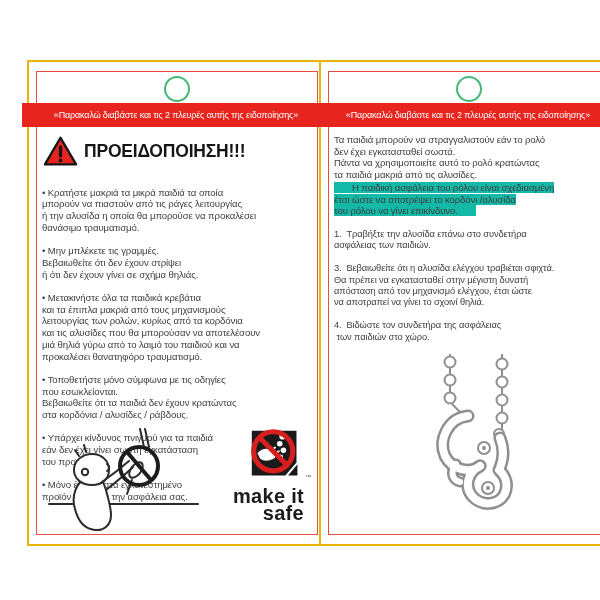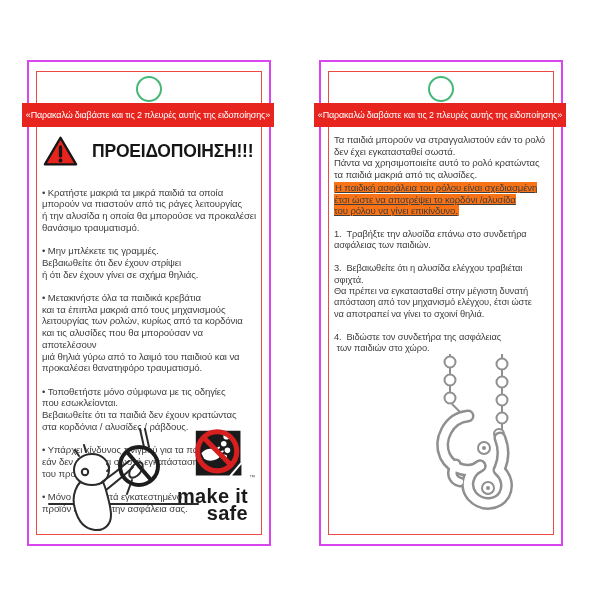--- a/index.html
+++ b/index.html
@@ -1,46 +1,46 @@
 <!DOCTYPE html>
 <html><head>
 <meta charset="utf-8">
 <style>
   html,body{margin:0;padding:0;background:#ffffff;}
   .canvas{position:relative;width:600px;height:600px;background:#fff;overflow:hidden;
           font-family:"Liberation Sans",sans-serif;}
-  .tag{position:absolute;top:60px;width:244px;height:486px;background:#fff;
-       border:2px solid #d946ef;box-sizing:border-box;}
+  .tag{position:absolute;top:60px;width:300px;height:486px;background:#fff;
+       border:2px solid #eab308;box-sizing:border-box;}
   .tag-left{left:27px;}
   .tag-right{left:319px;}
   .red-inner{position:absolute;top:9px;bottom:9px;left:7px;right:7px;
              border:1px solid #ec4a45;pointer-events:none;}
   .hole{position:absolute;top:14px;left:50%;transform:translateX(-50%);
         width:22px;height:22px;border:2px solid #45b877;border-radius:50%;background:#fff;}
   .banner{position:absolute;top:41px;left:-7px;right:-5px;height:24px;background:#e8241f;
           display:flex;align-items:center;justify-content:center;z-index:3;}
   .banner span{color:#fff;font-size:9px;letter-spacing:-0.15px;white-space:nowrap;}
   .content{position:absolute;left:13px;right:9px;top:70px;bottom:10px;}
 
   
-  .warn-header{display:flex;align-items:center;gap:13px;margin:3px 0 7px 0;}
+  .warn-header{display:flex;align-items:center;gap:5px;margin:3px 0 7px 0;}
   .warn-title{font-size:17.5px;font-weight:bold;color:#151515;letter-spacing:-0.2px;}
   .bullets{font-size:9.6px;line-height:11.7px;color:#3e3e3e;white-space:pre-line;
            letter-spacing:-0.1px;}
   .baby-illus{position:absolute;left:6px;bottom:2px;}
   .mis-logo{position:absolute;right:12px;bottom:12px;width:104px;text-align:right;}
   .mis-icon-wrap{position:relative;display:inline-block;}
   .mis-tm{position:absolute;right:-7px;bottom:6px;font-size:6px;color:#555;}
   .mis-text{font-size:20px;font-weight:800;line-height:17px;color:#1b1b1b;
             letter-spacing:0.3px;margin-top:2px;}
 
   
   .para{font-size:9.6px;line-height:11.5px;color:#3e3e3e;white-space:pre-line;
         letter-spacing:-0.12px;margin:2px 4px 0 0;}
-  .hl{background:#f97316;padding:0 1px;text-decoration:underline;}
+  .hl{background:#14b8a6;padding:0 18px;}
   .steps{font-size:9.3px;line-height:11.4px;color:#3e3e3e;white-space:pre-line;
          letter-spacing:-0.12px;margin-top:1px;}
   .step{margin:0;}
   .tensioner{position:absolute;left:78px;bottom:8px;}
 </style>
 </head>
 <body>
 
 <div class="canvas">
 

